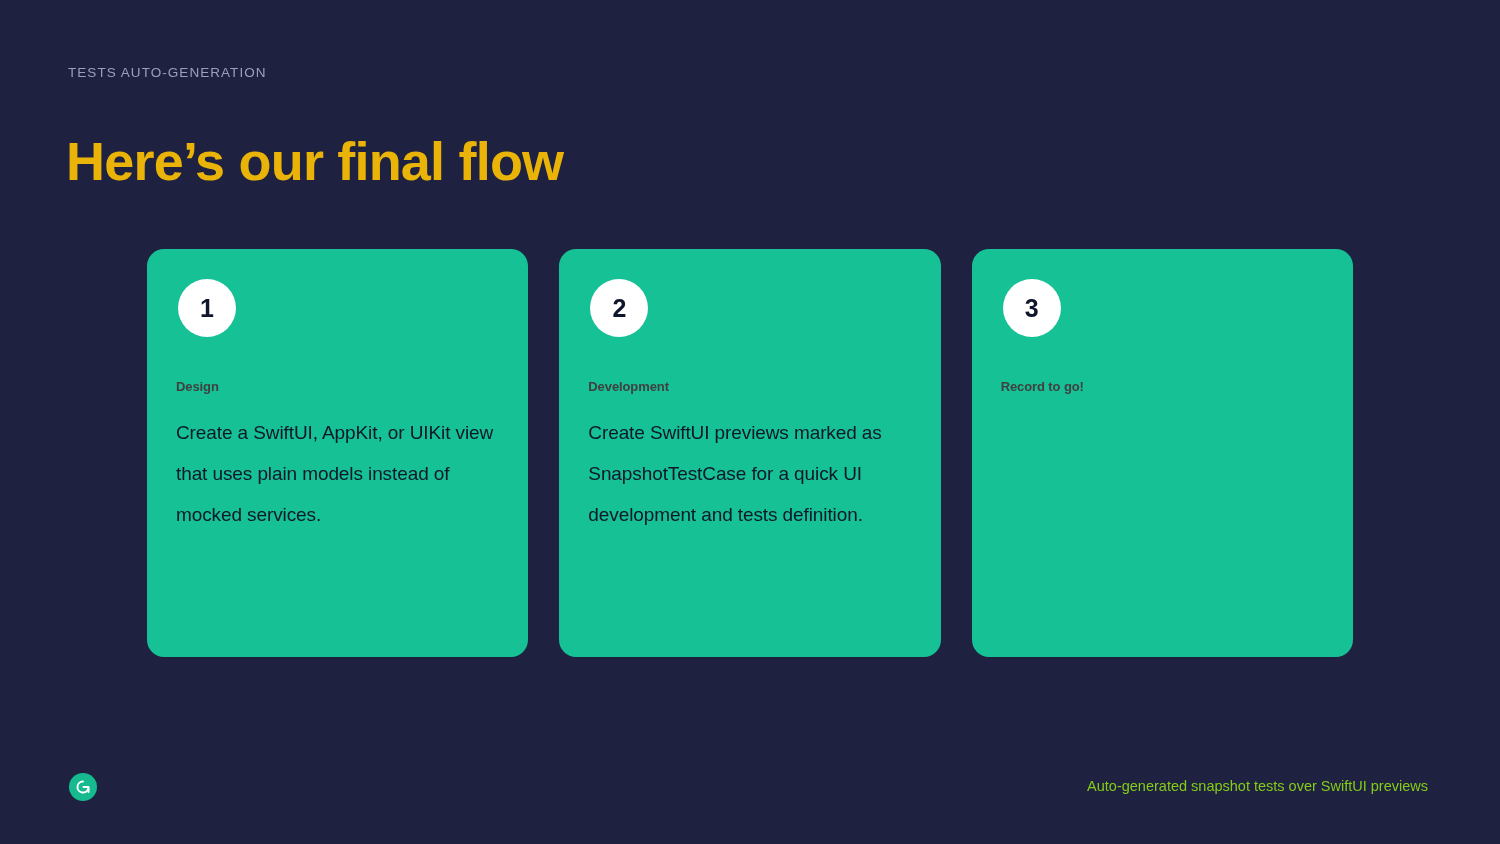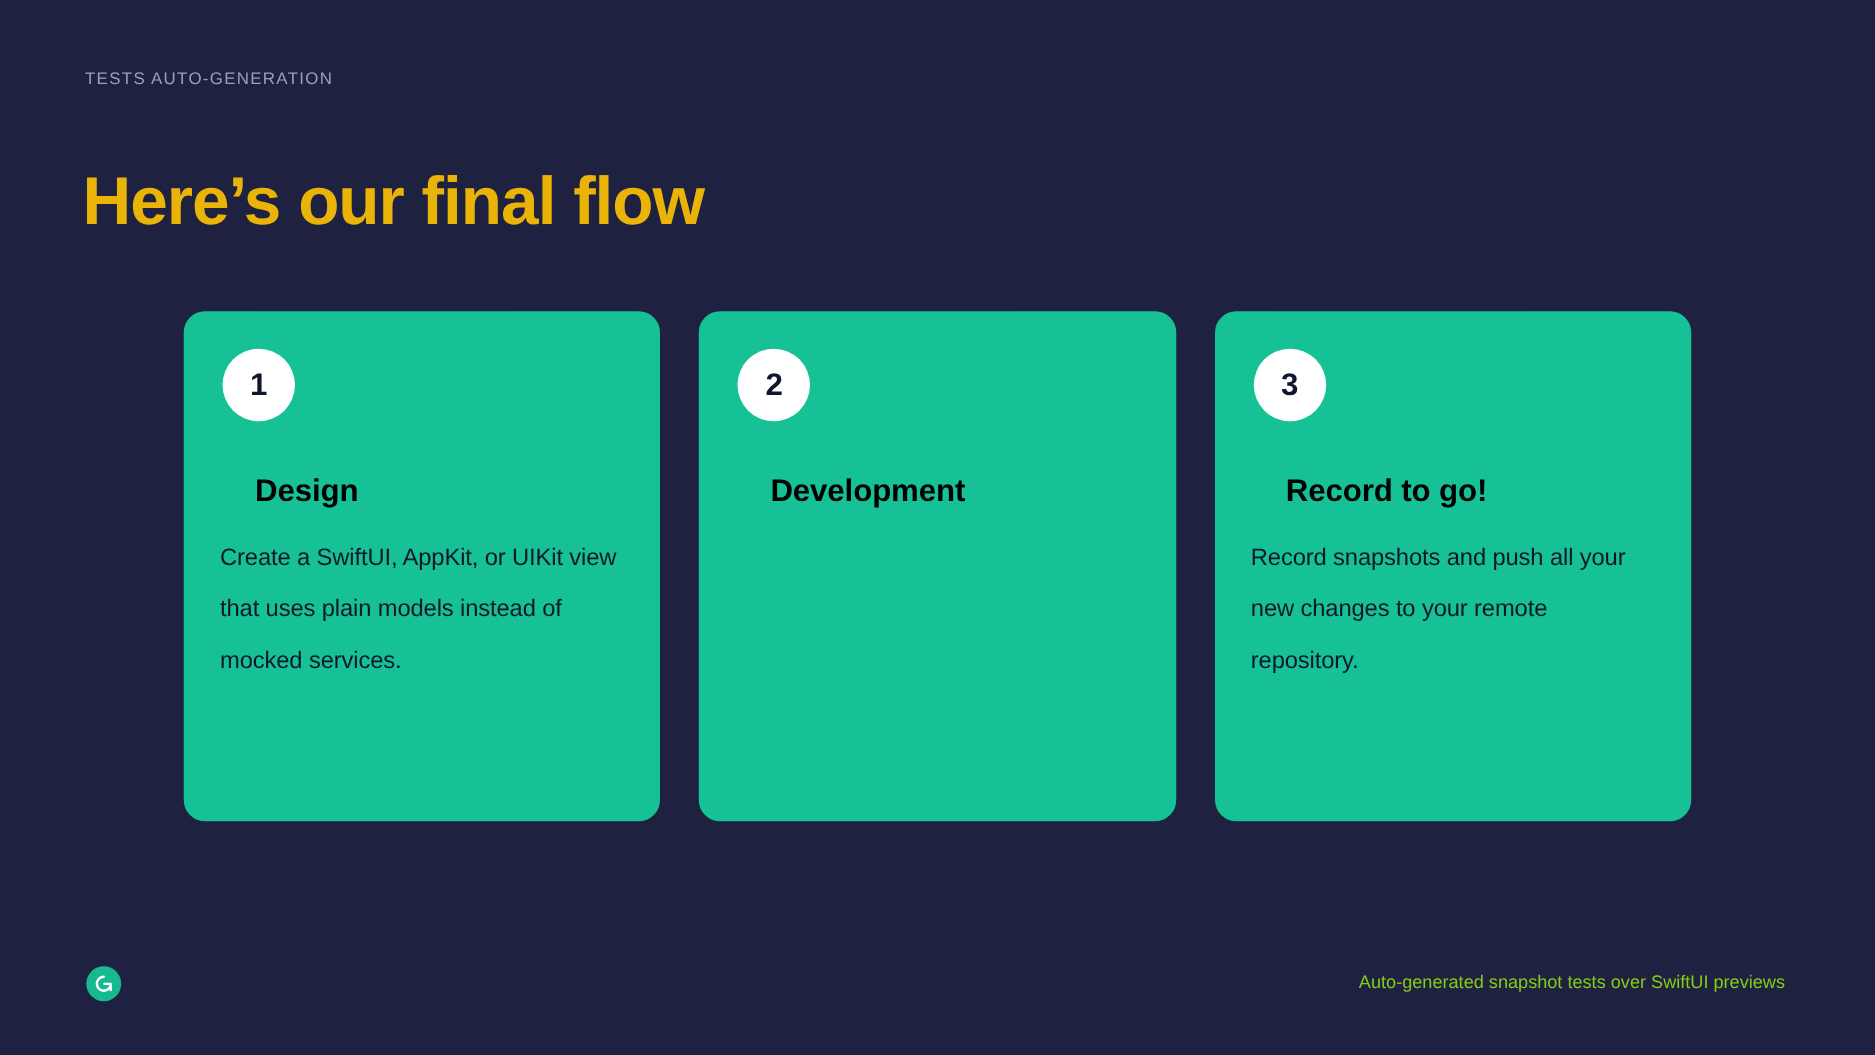--- a/index.html
+++ b/index.html
@@ -12,21 +12,21 @@
     background: #1e2240;
     font-family: "Liberation Sans", sans-serif;
     overflow: hidden;
     position: relative;
   }
 
   
   .eyebrow {
     position: absolute;
     left: 68px;
-    top: 55px;
+    top: 65px;
     font-size: 13.5px;
     letter-spacing: 1.05px;
     color: #9aa0bb;
     text-transform: uppercase;
     white-space: nowrap;
   }
   .deck-title {
     position: absolute;
     left: 66px;
     top: 94px;
@@ -64,25 +64,24 @@
     display: flex;
     align-items: center;
     justify-content: center;
     font-size: 25px;
     font-weight: bold;
     color: #10162b;
     margin-left: 2px;
   }
   .card-heading {
     margin-top: 42px;
-    font-size: 25px;
+    font-size: 13px;
     font-weight: bold;
-    color: #000000;
+    color: #404040;
     letter-spacing: -0.1px;
-    margin-left: 28px;
   }
   .card-body {
     margin-top: 18px;
     font-size: 19px;
     line-height: 41px;
     color: #0f172a;
     letter-spacing: -0.1px;
   }
 
   
@@ -118,26 +117,26 @@
 
   <div class="card">
     <div class="badge">1</div>
     <div class="card-heading">Design</div>
     <div class="card-body">Create a SwiftUI, AppKit, or UIKit view that uses plain models instead of mocked services.</div>
   </div>
 
   <div class="card">
     <div class="badge">2</div>
     <div class="card-heading">Development</div>
+    <div class="card-body">Create SwiftUI previews marked as SnapshotTestCase for a quick UI development and tests definition.</div>
   </div>
 
   <div class="card">
     <div class="badge">3</div>
     <div class="card-heading">Record to go!</div>
-    <div class="card-body">Record snapshots and push all your new changes to your remote repository.</div>
   </div>
 
 </div>
 
 <div class="logo">
   <svg width="18" height="18" viewBox="0 0 24 24" aria-hidden="true">
     <path d="M12 4.6a7.4 7.4 0 1 0 7.2 9.2" fill="none" stroke="#ffffff" stroke-width="2.6" stroke-linecap="round"></path>
     <path d="M12.6 12.1h6.8v6.6" fill="none" stroke="#ffffff" stroke-width="2.6" stroke-linecap="round" stroke-linejoin="round"></path>
   </svg>
 </div>

